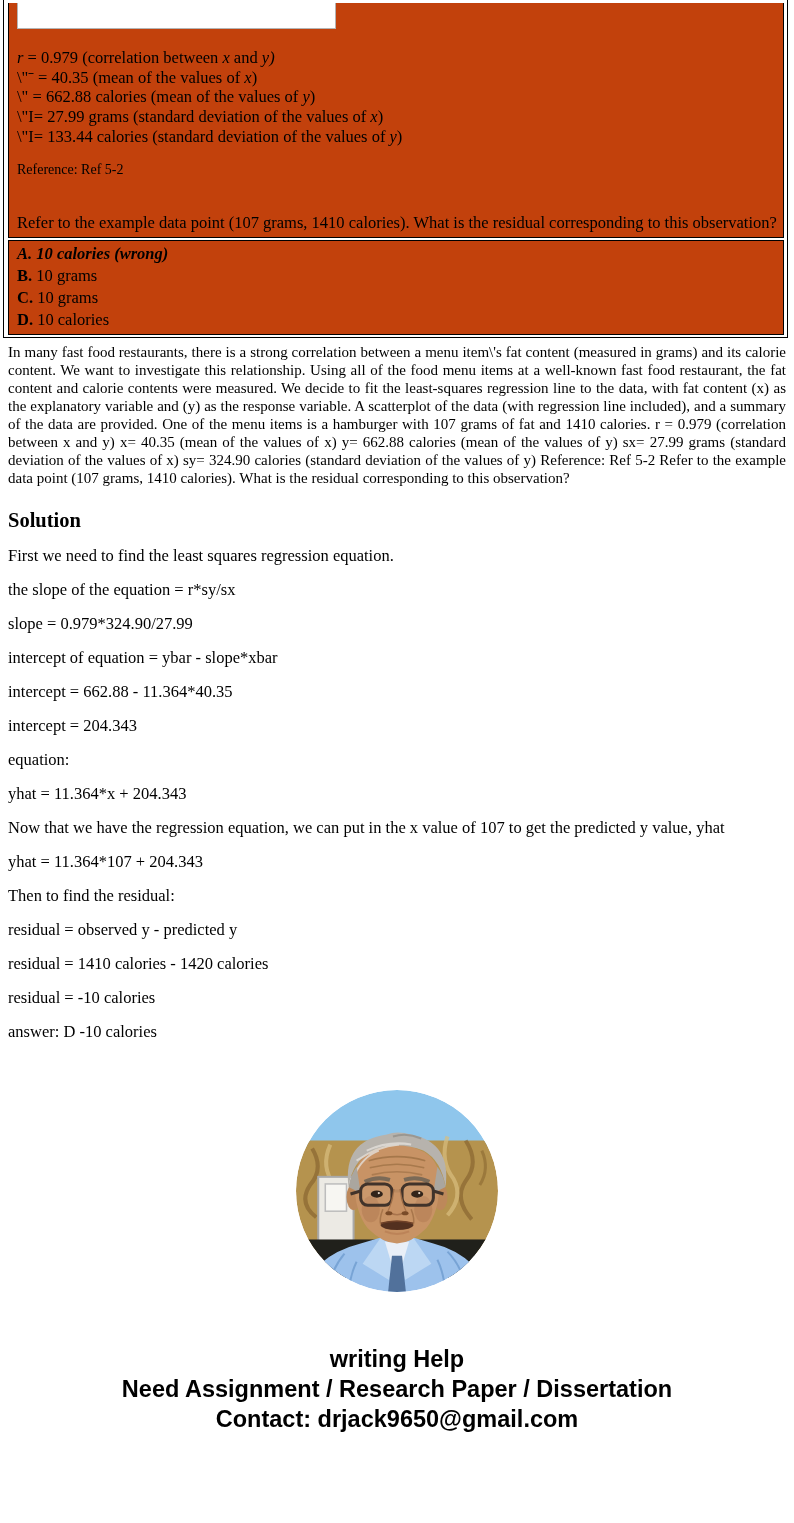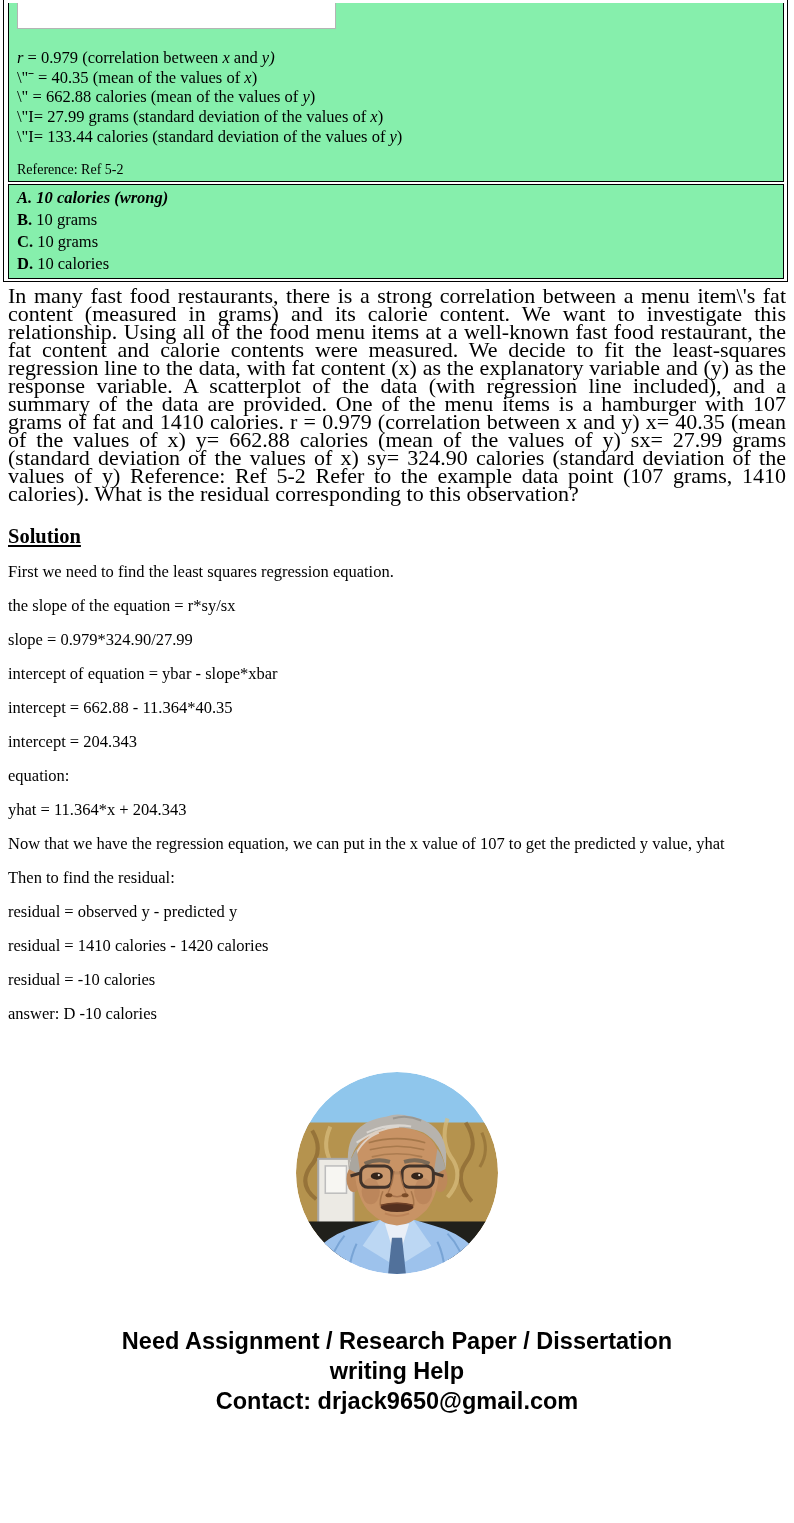--- a/index.html
+++ b/index.html
@@ -14,21 +14,21 @@
   
   .qa-table {
     margin: 0 6px 0 3px;
     border: 1px solid #000;
     border-top: none;
     padding: 3px 3px 2px 4px;
     background: #fff;
   }
   .qa-cell {
     border: 1px solid #000;
-    background: #86efac;
+    background: #c2410c;
   }
   .qa-cell.question-cell {
     border-top: none;
     padding: 0 6px 3px 8px;
   }
   .img-placeholder {
     width: 319px;
     height: 26px;
     border: 1px solid #b4b4b4;
     border-top: none;
@@ -48,32 +48,31 @@
     padding: 2px 6px 3px 8px;
   }
   .opt-row { font-size: 16.5px; line-height: 22px; }
   .opt-letter { font-weight: bold; }
   .opt-row.wrong { font-weight: bold; font-style: italic; }
 
   
   .summary {
     margin: 5px 0 0;
     padding: 0 8px;
-    font-size: 22px;
+    font-size: 15px;
     line-height: 18px;
     text-align: justify;
   }
 
   
   .solution-heading {
     margin: 22px 8px 0;
     font-size: 20.5px;
     font-weight: bold;
     font-family: "Liberation Serif", serif;
-    text-decoration: underline;
   }
   .steps { margin-top: 4px; }
   .steps .step {
     margin: 14px 8px 0;
     font-size: 16.5px;
     line-height: 20px;
   }
 
   
   .avatar-wrap {
@@ -112,20 +111,21 @@
           <div class="stat-line"><span>\"ˉ</span><span> = 40.35 (mean of the values of </span><span style="font-style: italic;">x</span><span>)</span></div>
 
           <div class="stat-line"><span>\"</span><span> = 662.88 calories (mean of the values of </span><span style="font-style: italic;">y</span><span>)</span></div>
 
           <div class="stat-line"><span>\"I</span><span>= 27.99 grams (standard deviation of the values of </span><span style="font-style: italic;">x</span><span>)</span></div>
 
           <div class="stat-line"><span>\"I</span><span>= 133.44 calories (standard deviation of the values of </span><span style="font-style: italic;">y</span><span>)</span></div>
         </div>
 
       <p class="reference-line">Reference: Ref 5-2</p>
+      <p class="question-line">Refer to the example data point (107 grams, 1410 calories). What is the residual corresponding to this observation?</p>
     </div>
 
     <div class="qa-cell options-cell">
 
         <div class="opt-row wrong">
           <span class="opt-letter">A.</span>
           <span> 10 calories (wrong)</span>
         </div>
 
         <div class="opt-row">
@@ -164,20 +164,21 @@
       <p class="step">intercept = 662.88 - 11.364*40.35</p>
 
       <p class="step">intercept = 204.343</p>
 
       <p class="step">equation:</p>
 
       <p class="step">yhat = 11.364*x + 204.343</p>
 
       <p class="step">Now that we have the regression equation, we can put in the x value of 107 to get the predicted y value, yhat</p>
 
+      <p class="step">yhat = 11.364*107 + 204.343</p>
 
 
       <p class="step">Then to find the residual:</p>
 
       <p class="step">residual = observed y - predicted y</p>
 
       <p class="step">residual = 1410 calories - 1420 calories</p>
 
       <p class="step">residual = -10 calories</p>
 
@@ -258,18 +259,18 @@
         <path d="M86,118 q-4,10 -2,16 M114,118 q4,10 2,16" stroke="#9a6a40" stroke-width="1.5" fill="none" opacity="0.7"></path>
 
         <ellipse cx="100" cy="134" rx="16" ry="4.6" fill="#53301f"></ellipse>
         <path d="M84,132 q16,-4 32,0" stroke="#6e4027" stroke-width="1.5" fill="none"></path>
         <path d="M88,140 q12,5 24,0" stroke="#b97f55" stroke-width="2" fill="none" opacity="0.8"></path>
       </g>
     </svg>
   </div>
 
   <div class="banner">
+    <div>writing Help</div>
     <div>Need Assignment / Research Paper / Dissertation</div>
-    <div>writing Help</div>
     <div>Contact: drjack9650@gmail.com</div>
   </div>
 
 </div>
 
 </body></html>

